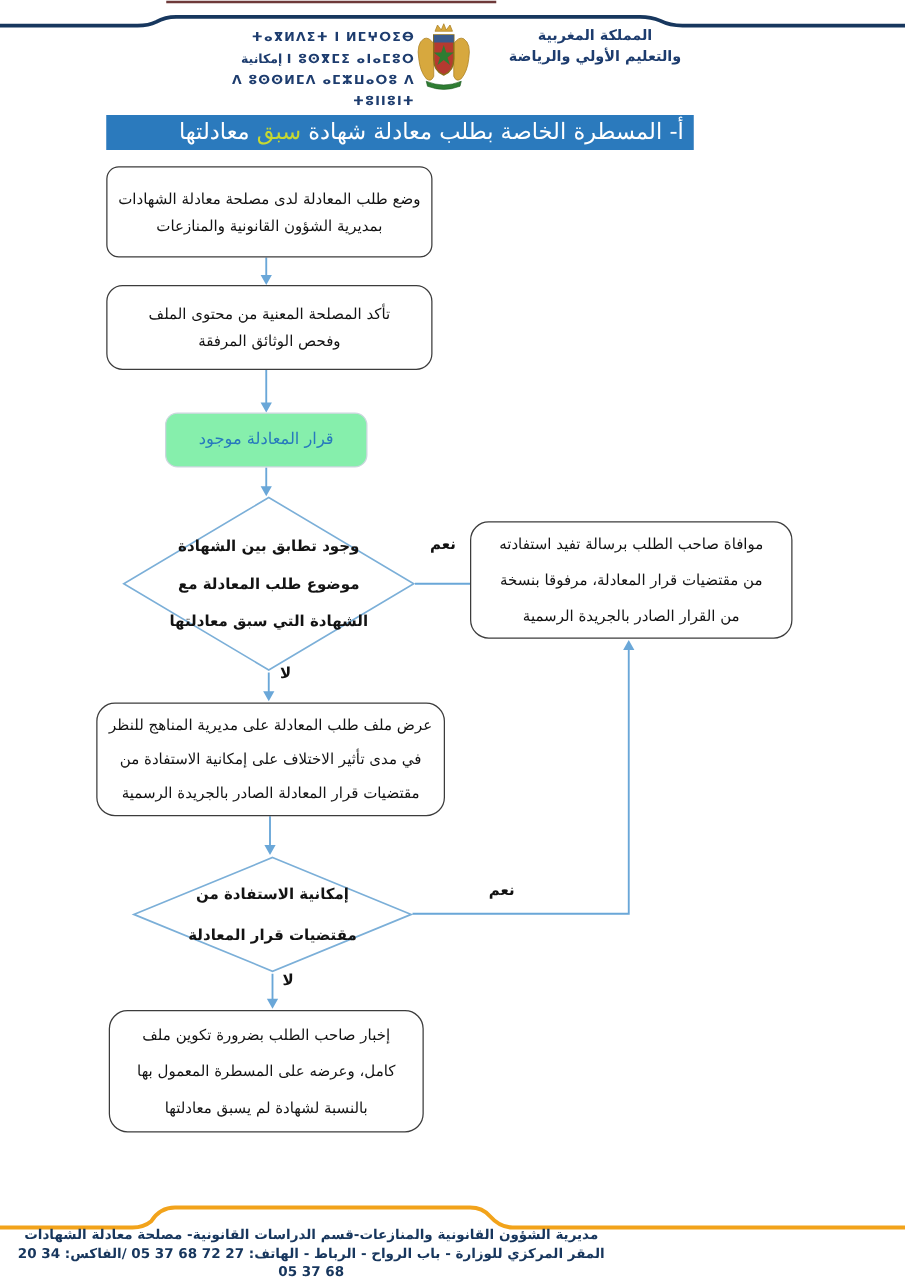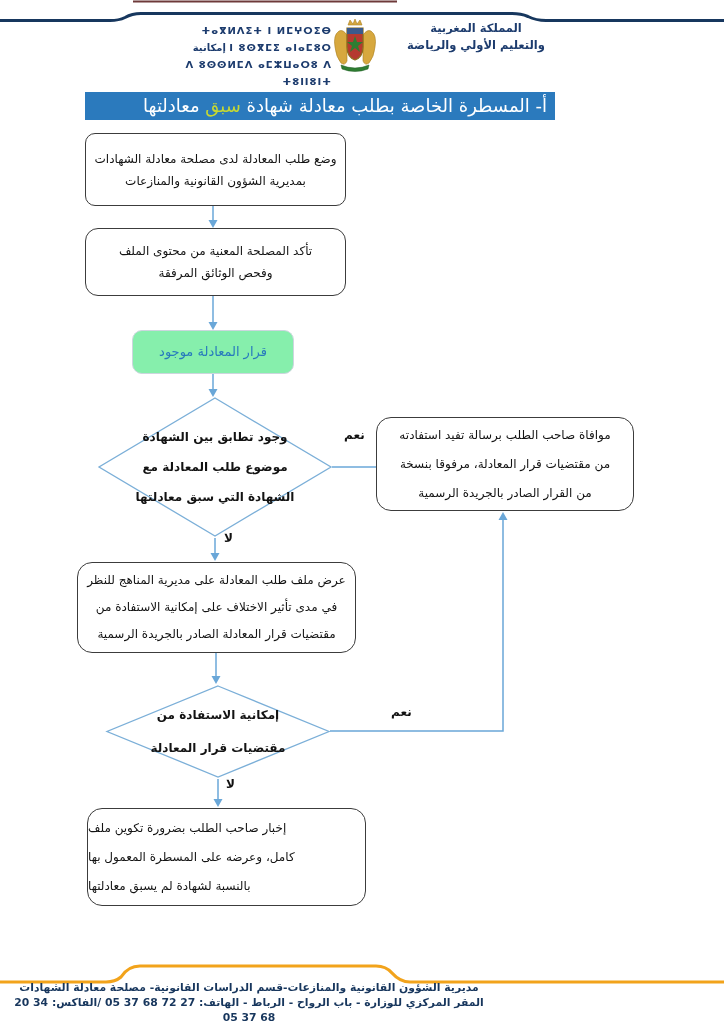--- a/index.html
+++ b/index.html
@@ -158,21 +158,21 @@
     <span class="ln" style="line-height:27px;">عرض ملف طلب المعادلة على مديرية المناهج للنظر</span>
     <span class="ln" style="line-height:27px;">في مدى تأثير الاختلاف على إمكانية الاستفادة من</span>
     <span class="ln" style="line-height:27px;">مقتضيات قرار المعادلة الصادر بالجريدة الرسمية</span>
   </div>
 
   <div class="diamond-text" style="left:126px; top:700px; width:184px; height:63px;justify-content:space-between;">
     <span class="ln">إمكانية الاستفادة من</span>
     <span class="ln">مقتضيات قرار المعادلة</span>
   </div>
 
-  <div class="flow-box" style="left:87px; top:808px; width:279px; height:98px; border-radius:15px;align-items:flex-end;">
+  <div class="flow-box" style="left:87px; top:808px; width:252px; height:98px; border-radius:15px;">
     <span class="ln" style="line-height:29px;">إخبار صاحب الطلب بضرورة تكوين ملف</span>
     <span class="ln" style="line-height:29px;">كامل، وعرضه على المسطرة المعمول بها</span>
     <span class="ln" style="line-height:29px;">بالنسبة لشهادة لم يسبق معادلتها</span>
   </div>
 
   <div class="branch-label" style="left:344px; top:428px;">نعم</div>
   <div class="branch-label" style="left:224px; top:531px;">لا</div>
   <div class="branch-label" style="left:391px; top:705px;">نعم</div>
   <div class="branch-label" style="left:226px; top:777px;">لا</div>
 

